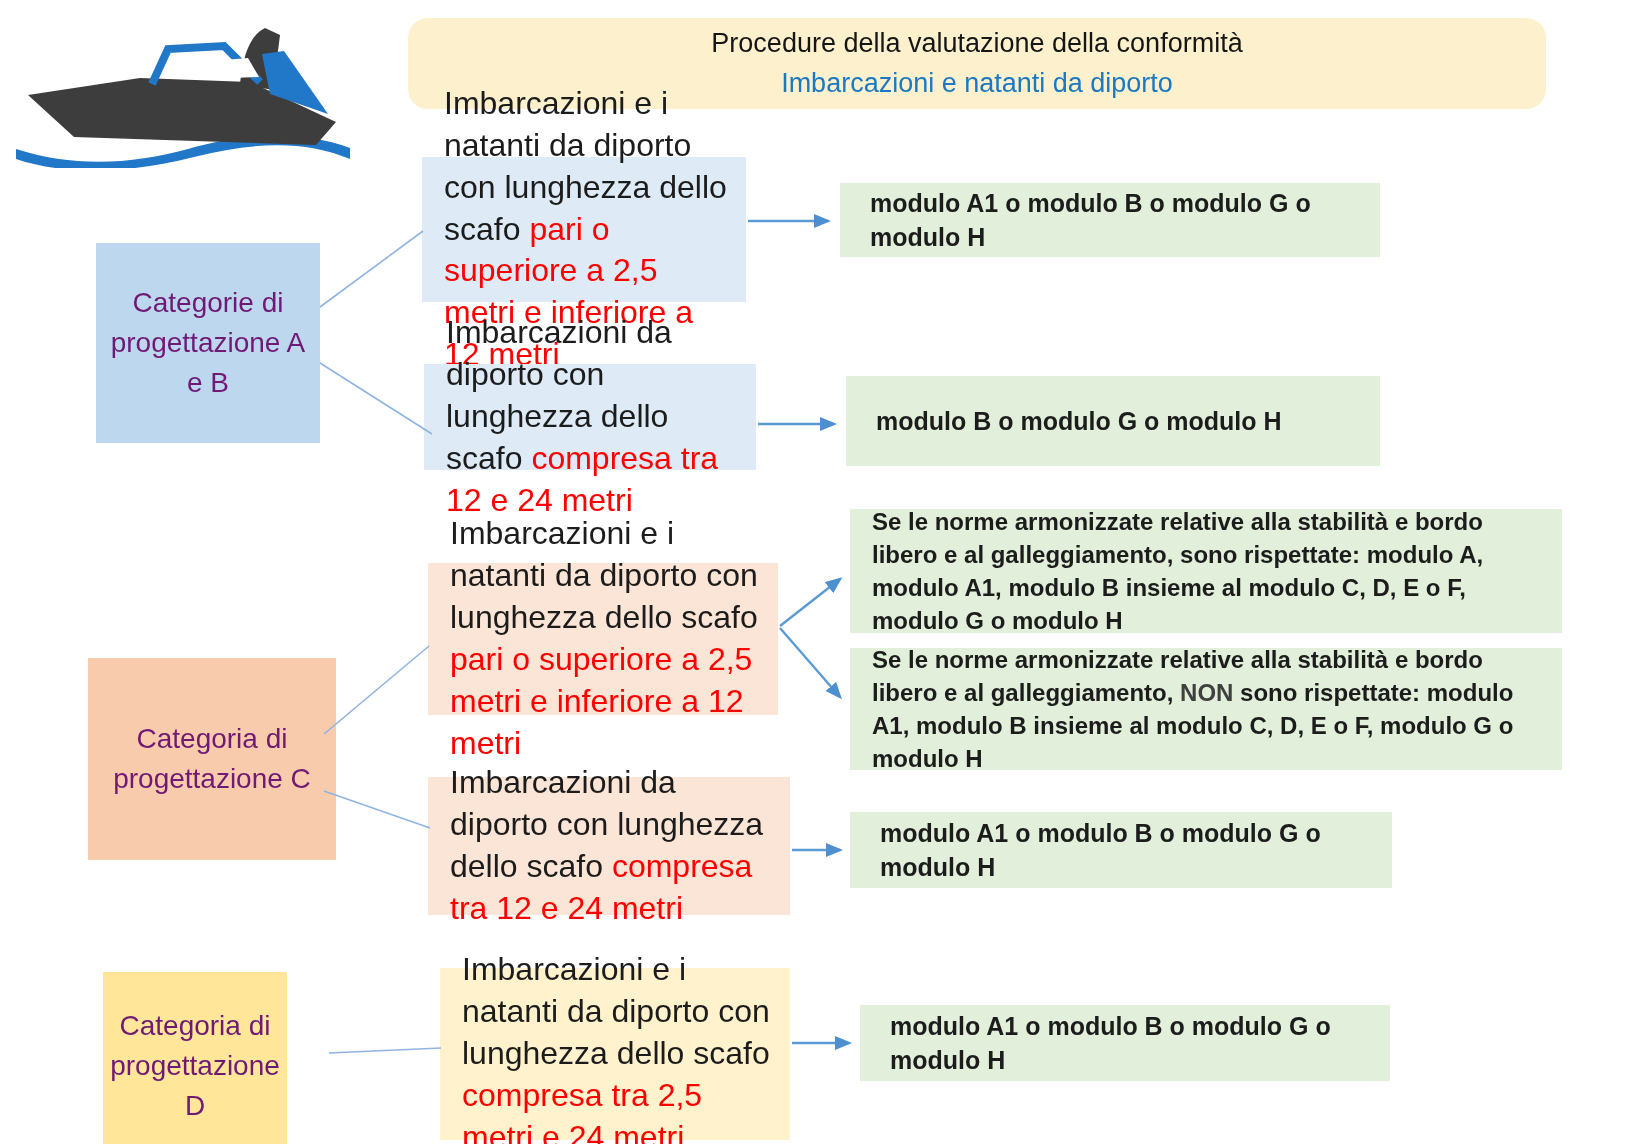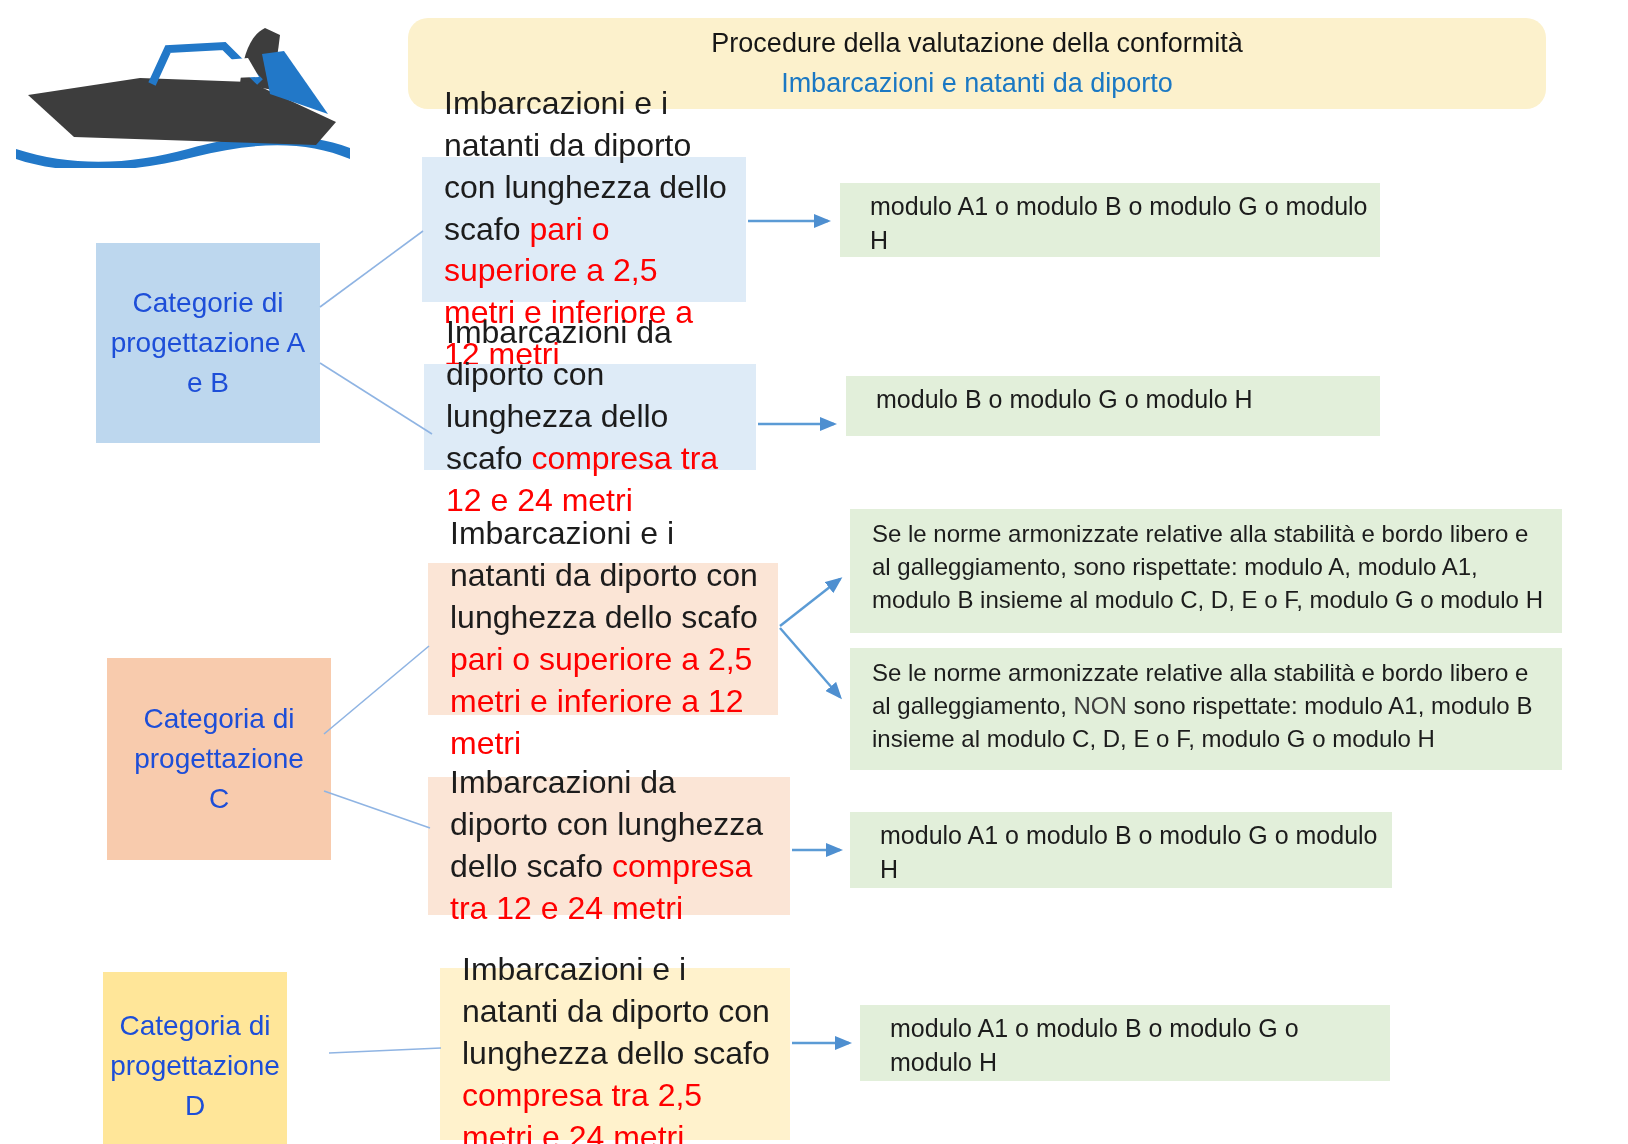--- a/index.html
+++ b/index.html
@@ -12,42 +12,42 @@
   #header{left:408px;top:18px;width:1138px;height:91px;background:#FCF1CC;
           display:flex;flex-direction:column;justify-content:center;align-items:center;border-radius:20px;}
   #header .t1{font-size:27px;color:#161616;line-height:1.45;}
   #header .t2{font-size:27px;color:#1B78C3;line-height:1.45;}
 
   
   #boat{left:12px;top:18px;width:345px;height:150px;}
 
   
   .cat{display:flex;align-items:center;justify-content:center;text-align:center;
-       color:#1d4ed8;font-size:28px;line-height:1.42;padding:6px 14px;}
+       color:#701a75;font-size:28px;line-height:1.42;padding:6px 14px;}
   #cat-ab{left:96px;top:243px;width:224px;height:200px;background:#BDD7EE;}
-  #cat-c{left:107px;top:658px;width:224px;height:202px;background:#F8CBAD;}
+  #cat-c{left:88px;top:658px;width:248px;height:202px;background:#F8CBAD;}
   #cat-d{left:103px;top:956px;width:184px;height:188px;background:#FFE699;margin-top:16px;}
 
   
   .cond{display:flex;align-items:center;font-size:32px;color:#1c1c1c;line-height:1.31;
         padding:8px 12px 8px 22px;}
   .cond .red{color:#FF0000;}
   #cond-ab-small{left:422px;top:157px;width:324px;height:145px;background:#DEEBF7;}
   #cond-ab-large{left:424px;top:364px;width:332px;height:106px;background:#DEEBF7;}
   #cond-c-small{left:428px;top:563px;width:350px;height:152px;background:#FBE5D6;}
   #cond-c-large{left:428px;top:777px;width:362px;height:138px;background:#FBE5D6;}
   #cond-d-all{left:440px;top:968px;width:350px;height:172px;background:#FFF2CC;}
 
   
-  .out{display:flex;align-items:flex-start;font-size:25px;color:#1c1c1c;background:#E2EFDA;
-       padding:6px 10px 6px 30px;line-height:1.36;}
+  .out{display:flex;align-items:center;font-size:25px;color:#1c1c1c;background:#E2EFDA;
+       padding:6px 10px 6px 30px;line-height:1.36;font-weight:bold;}
   .out .red{color:#404040;}
   .out.multi{font-size:24px;padding:8px 12px 8px 22px;line-height:1.38;}
   #out-ab-small{left:840px;top:183px;width:540px;height:74px;}
-  #out-ab-large{left:846px;top:376px;width:534px;height:60px;}
+  #out-ab-large{left:846px;top:376px;width:534px;height:90px;}
   #out-c-ok{left:850px;top:509px;width:712px;height:124px;}
   #out-c-not{left:850px;top:648px;width:712px;height:122px;}
   #out-c-large{left:850px;top:812px;width:542px;height:76px;}
   #out-d-all{left:860px;top:1005px;width:530px;height:76px;}
 
   
   #wires{left:0;top:0;width:1628px;height:1144px;pointer-events:none;}
 </style>
 </head>
 <body>

